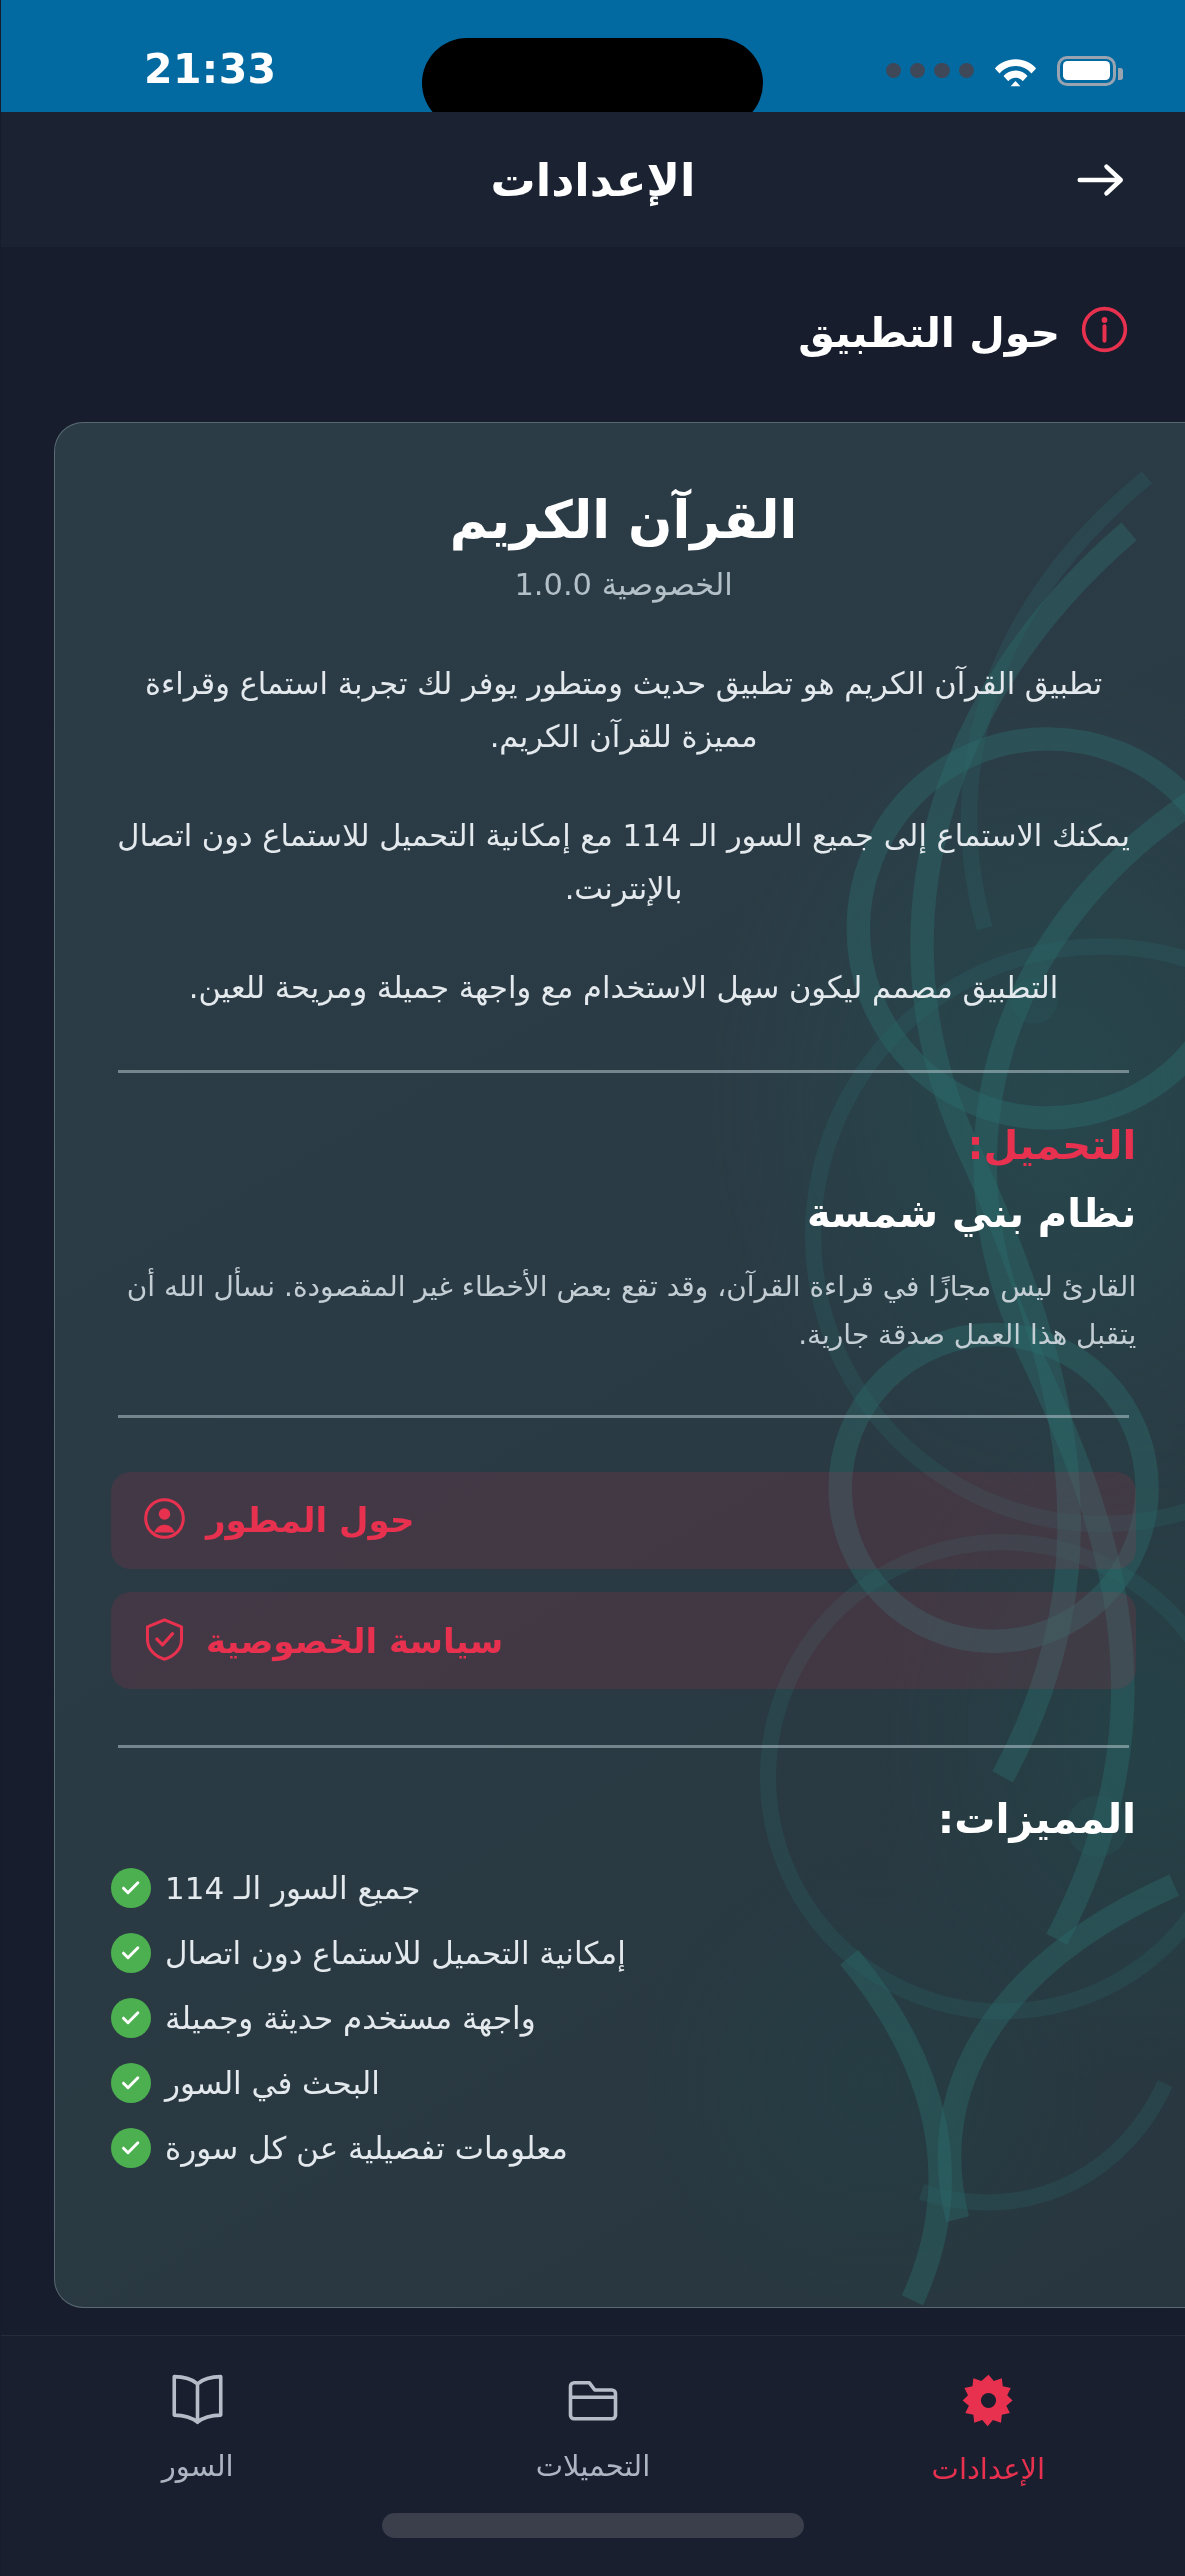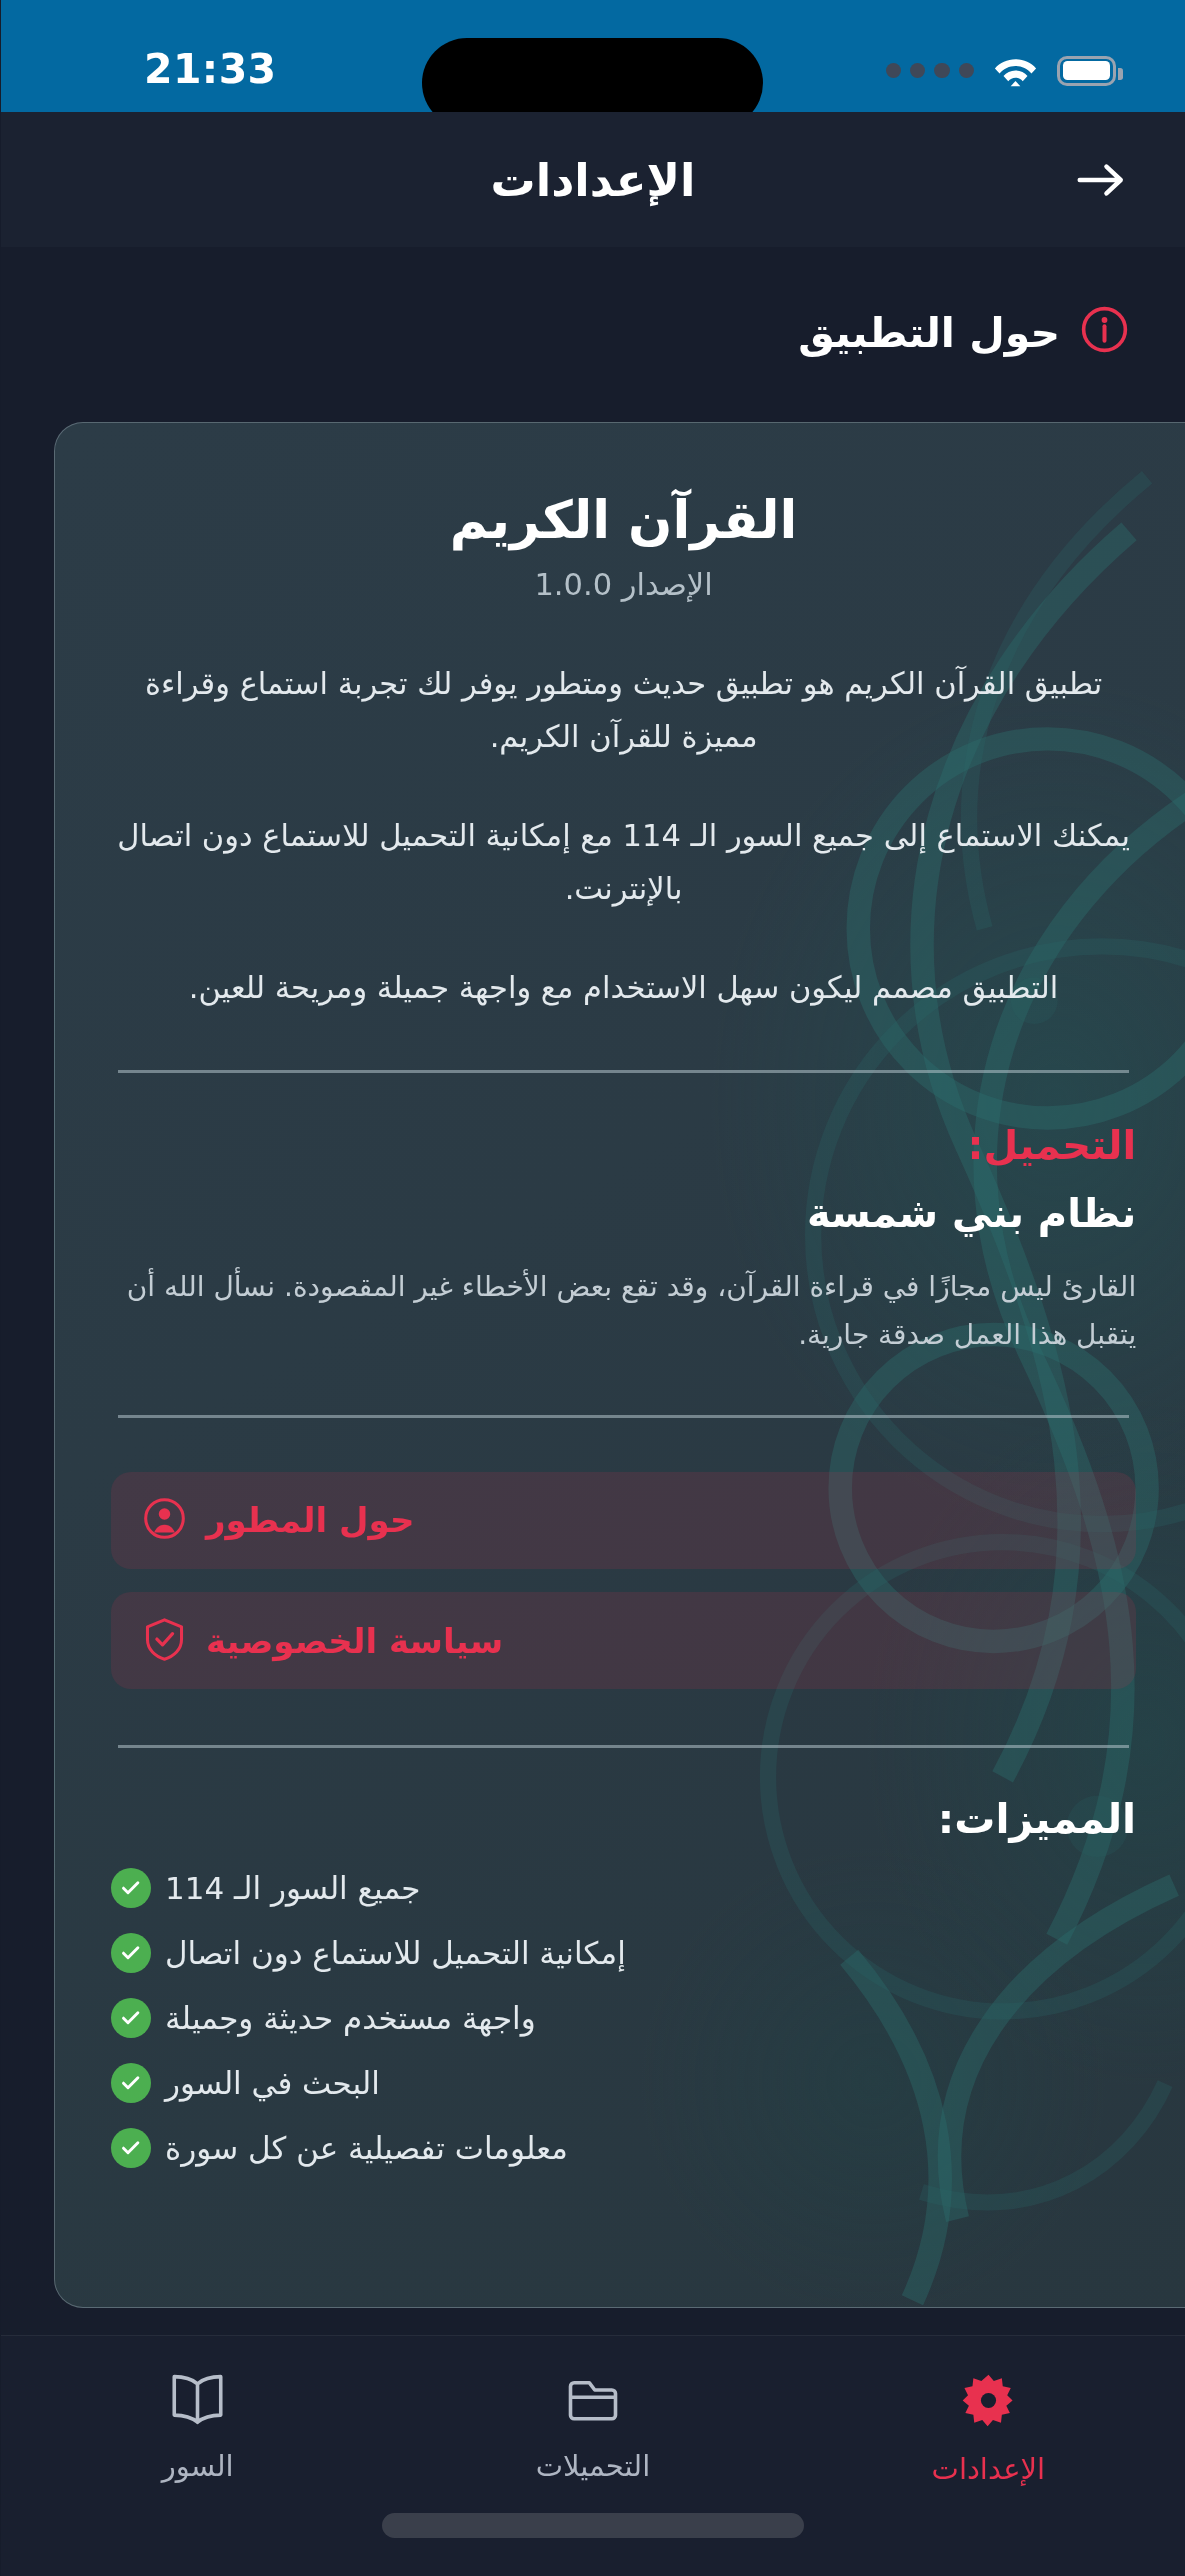--- a/index.html
+++ b/index.html
@@ -245,21 +245,21 @@
       </g>
       <g fill="rgba(40,102,102,0.22)">
         <circle cx="1155" cy="1555" r="34"></circle>
         <circle cx="1085" cy="640" r="26"></circle>
       </g>
     </svg>
 
     <div class="card-inner">
 
       <div class="app-name">القرآن الكريم</div>
-      <div class="app-version">الإصدار 1.0.0</div>
+      <div class="app-version">الخصوصية 1.0.0</div>
 
       <div class="para p1">تطبيق القرآن الكريم هو تطبيق حديث ومتطور يوفر لك تجربة استماع وقراءة مميزة للقرآن الكريم.</div>
       <div class="para">يمكنك الاستماع إلى جميع السور الـ 114 مع إمكانية التحميل للاستماع دون اتصال بالإنترنت.</div>
       <div class="para">التطبيق مصمم ليكون سهل الاستخدام مع واجهة جميلة ومريحة للعين.</div>
 
       <div class="divider"></div>
 
       <div class="reciter-label">التحميل:</div>
       <div class="reciter-name">نظام بني شمسة</div>
       <div class="reciter-note">القارئ ليس مجازًا في قراءة القرآن، وقد تقع بعض الأخطاء غير المقصودة. نسأل الله أن يتقبل هذا العمل صدقة جارية.</div>

